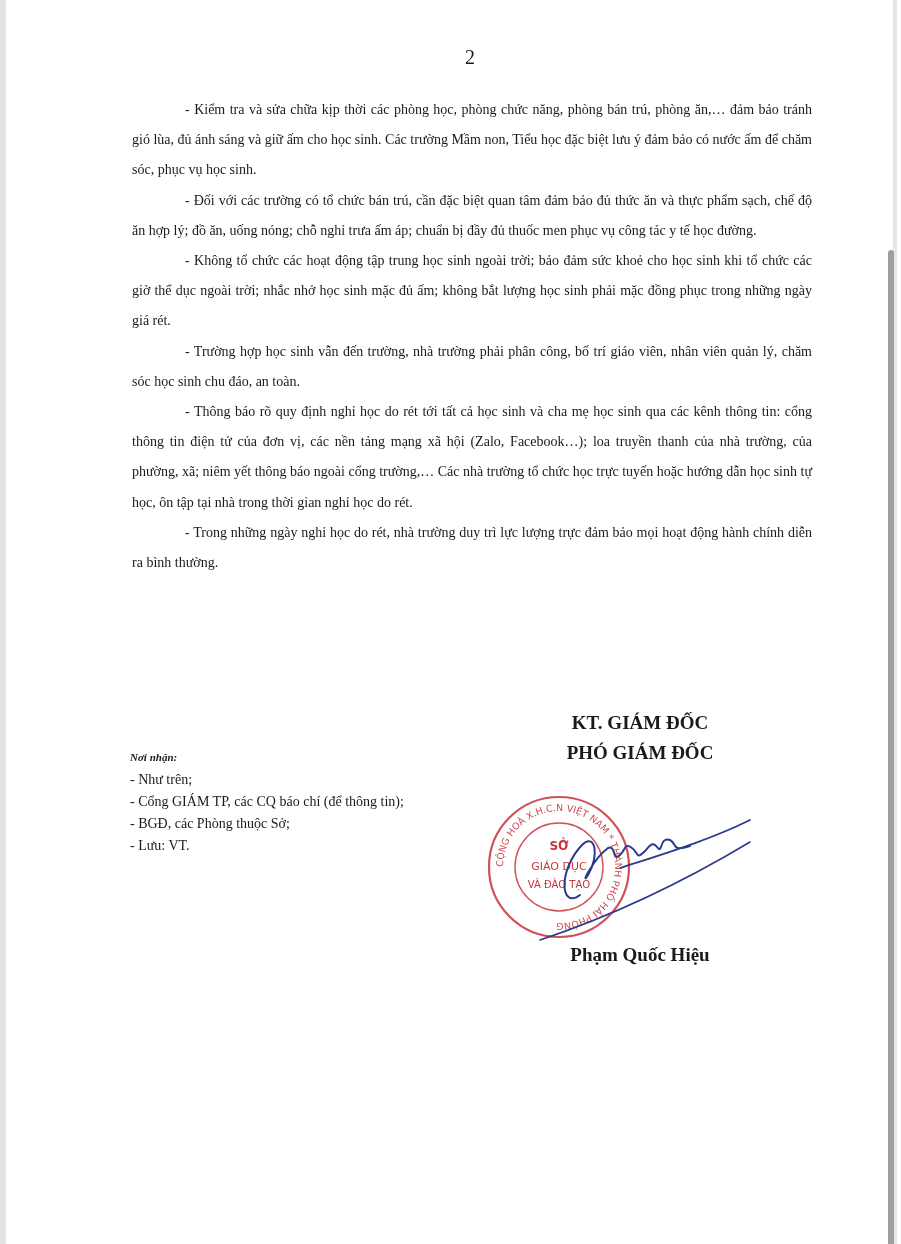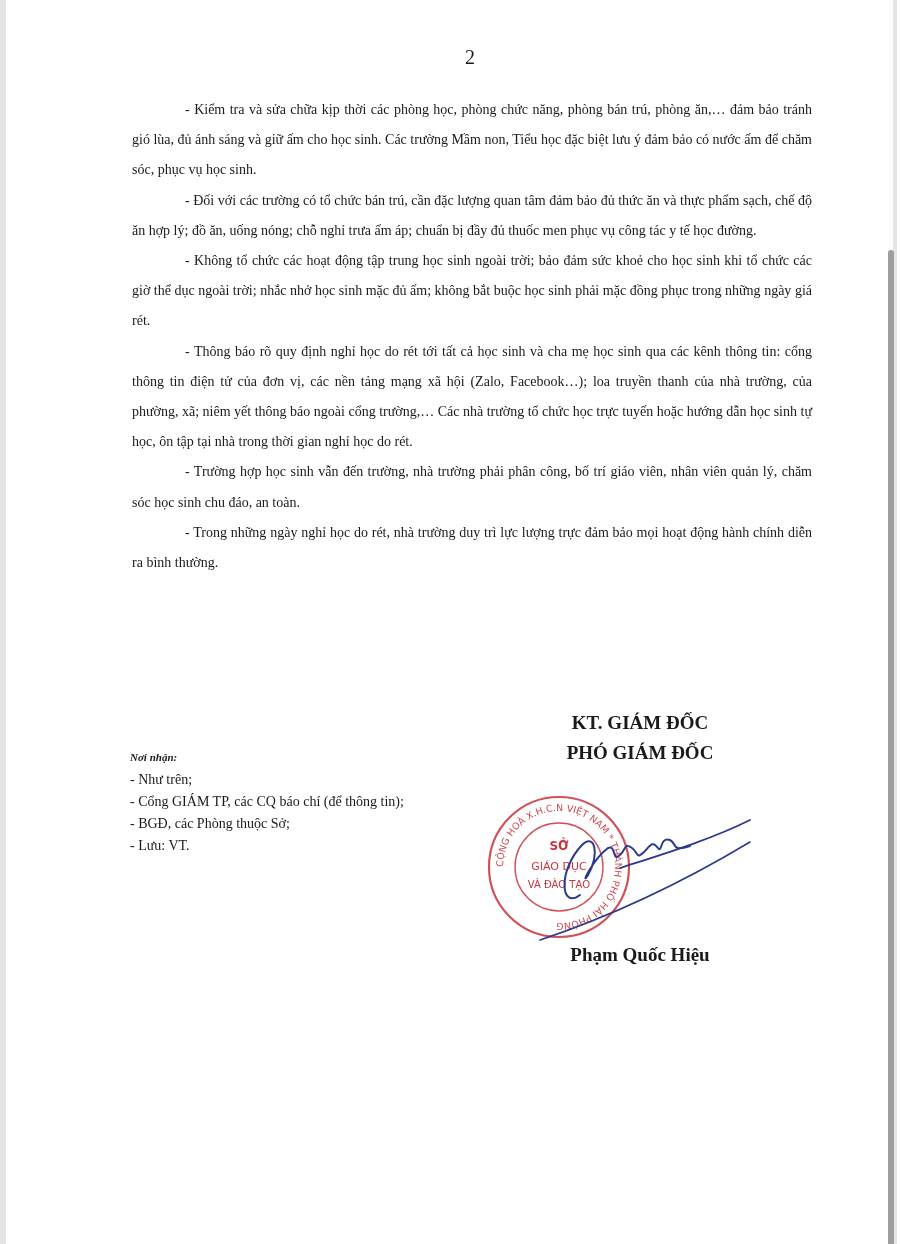--- a/index.html
+++ b/index.html
@@ -52,24 +52,24 @@
 <body>
 
 <div class="left-edge"></div>
 <div class="scroll-track"></div>
 <div class="scroll-thumb"></div>
 
 <div class="page-number">2</div>
 
 <div class="body-text">
   <p>- Kiểm tra và sửa chữa kịp thời các phòng học, phòng chức năng, phòng bán trú, phòng ăn,… đảm bảo tránh gió lùa, đủ ánh sáng và giữ ấm cho học sinh. Các trường Mầm non, Tiểu học đặc biệt lưu ý đảm bảo có nước ấm để chăm sóc, phục vụ học sinh.</p>
-  <p>- Đối với các trường có tổ chức bán trú, cần đặc lượng quan tâm đảm bảo đủ thức ăn và thực phẩm sạch, chế độ ăn hợp lý; đồ ăn, uống nóng; chỗ nghỉ trưa ấm áp; chuẩn bị đầy đủ thuốc men phục vụ công tác y tế học đường.</p>
-  <p>- Không tổ chức các hoạt động tập trung học sinh ngoài trời; bảo đảm sức khoẻ cho học sinh khi tổ chức các giờ thể dục ngoài trời; nhắc nhở học sinh mặc đủ ấm; không bắt buộc học sinh phải mặc đồng phục trong những ngày giá rét.</p>
+  <p>- Đối với các trường có tổ chức bán trú, cần đặc biệt quan tâm đảm bảo đủ thức ăn và thực phẩm sạch, chế độ ăn hợp lý; đồ ăn, uống nóng; chỗ nghỉ trưa ấm áp; chuẩn bị đầy đủ thuốc men phục vụ công tác y tế học đường.</p>
+  <p>- Không tổ chức các hoạt động tập trung học sinh ngoài trời; bảo đảm sức khoẻ cho học sinh khi tổ chức các giờ thể dục ngoài trời; nhắc nhở học sinh mặc đủ ấm; không bắt lượng học sinh phải mặc đồng phục trong những ngày giá rét.</p>
+  <p>- Trường hợp học sinh vẫn đến trường, nhà trường phải phân công, bố trí giáo viên, nhân viên quản lý, chăm sóc học sinh chu đáo, an toàn.</p>
   <p>- Thông báo rõ quy định nghỉ học do rét tới tất cả học sinh và cha mẹ học sinh qua các kênh thông tin: cổng thông tin điện tử của đơn vị, các nền tảng mạng xã hội (Zalo, Facebook…); loa truyền thanh của nhà trường, của phường, xã; niêm yết thông báo ngoài cổng trường,… Các nhà trường tổ chức học trực tuyến hoặc hướng dẫn học sinh tự học, ôn tập tại nhà trong thời gian nghỉ học do rét.</p>
-  <p>- Trường hợp học sinh vẫn đến trường, nhà trường phải phân công, bố trí giáo viên, nhân viên quản lý, chăm sóc học sinh chu đáo, an toàn.</p>
   <p>- Trong những ngày nghỉ học do rét, nhà trường duy trì lực lượng trực đảm bảo mọi hoạt động hành chính diễn ra bình thường.</p>
 </div>
 
 <div class="recipients">
   <div class="title">Nơi nhận:</div>
   <div>- Như trên;</div>
   <div>- Cổng GIÁM TP, các CQ báo chí (để thông tin);</div>
   <div>- BGĐ, các Phòng thuộc Sở;</div>
   <div>- Lưu: VT.</div>
 </div>

